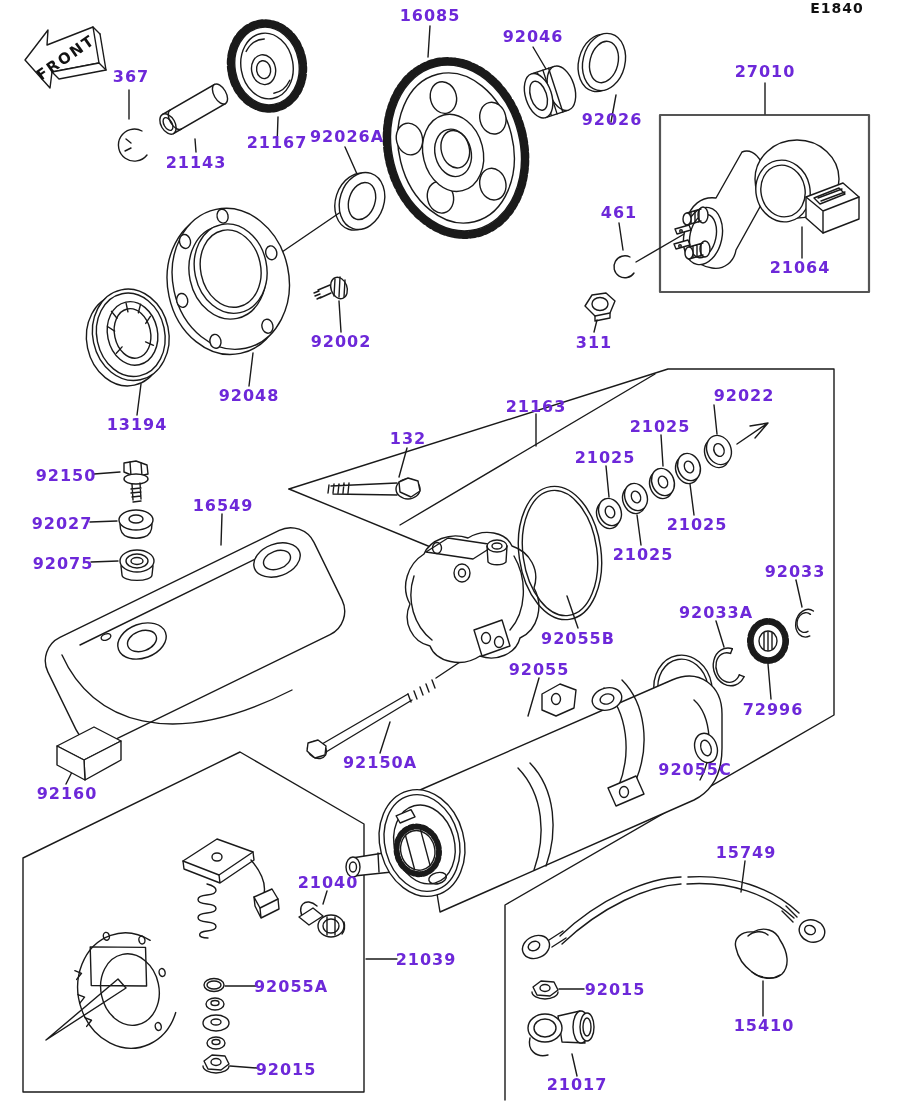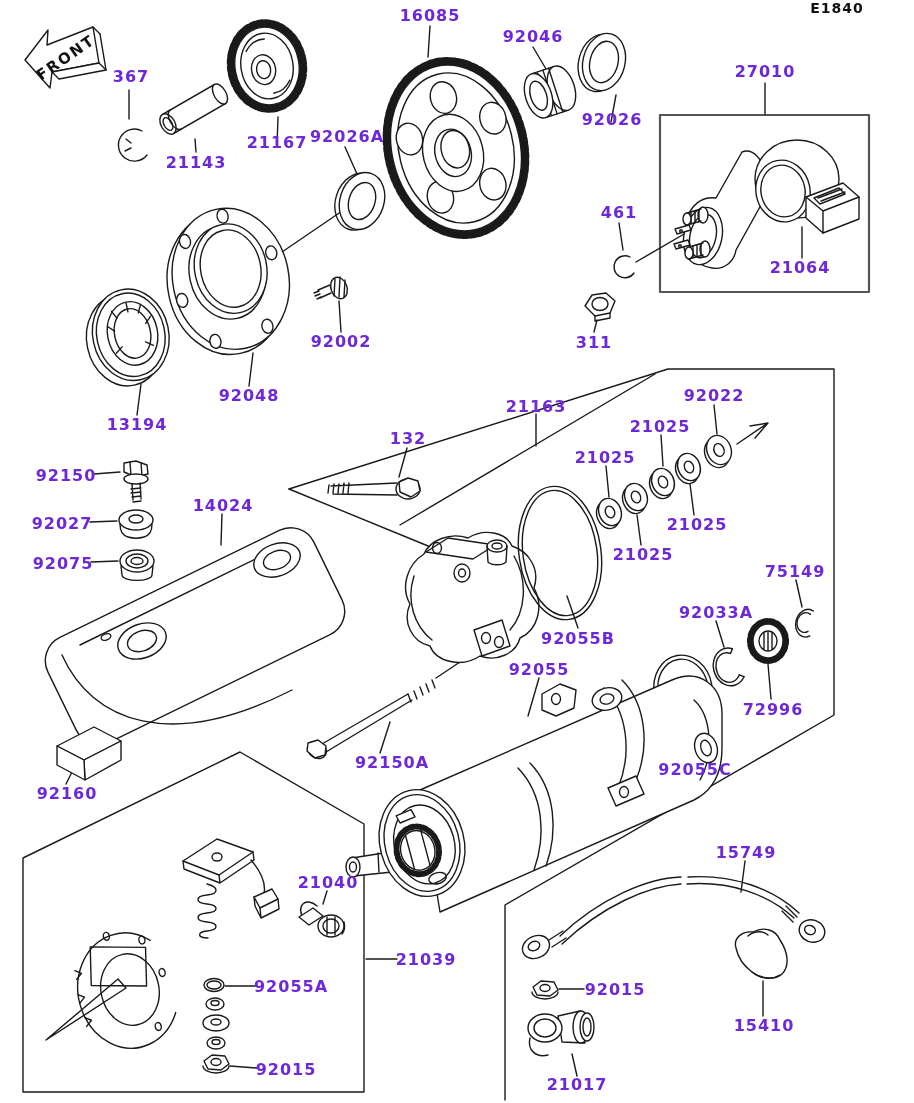--- a/index.html
+++ b/index.html
@@ -448,36 +448,36 @@
   <div class="lbl" style="left:612px;top:119px">92026</div>
   <div class="lbl" style="left:619px;top:212px">461</div>
   <div class="lbl" style="left:800px;top:267px">21064</div>
   <div class="lbl" style="left:341px;top:341px">92002</div>
   <div class="lbl" style="left:594px;top:342px">311</div>
   <div class="lbl" style="left:249px;top:395px">92048</div>
   <div class="lbl" style="left:137px;top:424px">13194</div>
   <div class="lbl" style="left:536px;top:406px">21163</div>
   <div class="lbl" style="left:408px;top:438px">132</div>
   <div class="lbl" style="left:66px;top:475px">92150</div>
-  <div class="lbl" style="left:223px;top:505px">14024</div>
+  <div class="lbl" style="left:223px;top:505px">16549</div>
   <div class="lbl" style="left:62px;top:523px">92027</div>
   <div class="lbl" style="left:63px;top:563px">92075</div>
-  <div class="lbl" style="left:714px;top:395px">92022</div>
+  <div class="lbl" style="left:744px;top:395px">92022</div>
   <div class="lbl" style="left:660px;top:426px">21025</div>
   <div class="lbl" style="left:605px;top:457px">21025</div>
   <div class="lbl" style="left:697px;top:524px">21025</div>
   <div class="lbl" style="left:643px;top:554px">21025</div>
-  <div class="lbl" style="left:795px;top:571px">75149</div>
+  <div class="lbl" style="left:795px;top:571px">92033</div>
   <div class="lbl" style="left:716px;top:612px">92033A</div>
   <div class="lbl" style="left:578px;top:638px">92055B</div>
   <div class="lbl" style="left:539px;top:669px">92055</div>
   <div class="lbl" style="left:773px;top:709px">72996</div>
   <div class="lbl" style="left:695px;top:769px">92055C</div>
   <div class="lbl" style="left:67px;top:793px">92160</div>
-  <div class="lbl" style="left:392px;top:762px">92150A</div>
+  <div class="lbl" style="left:380px;top:762px">92150A</div>
   <div class="lbl" style="left:328px;top:882px">21040</div>
   <div class="lbl" style="left:426px;top:959px">21039</div>
   <div class="lbl" style="left:291px;top:986px">92055A</div>
   <div class="lbl" style="left:286px;top:1069px">92015</div>
   <div class="lbl" style="left:746px;top:852px">15749</div>
   <div class="lbl" style="left:615px;top:989px">92015</div>
   <div class="lbl" style="left:764px;top:1025px">15410</div>
   <div class="lbl" style="left:577px;top:1084px">21017</div>
 </div>
 

